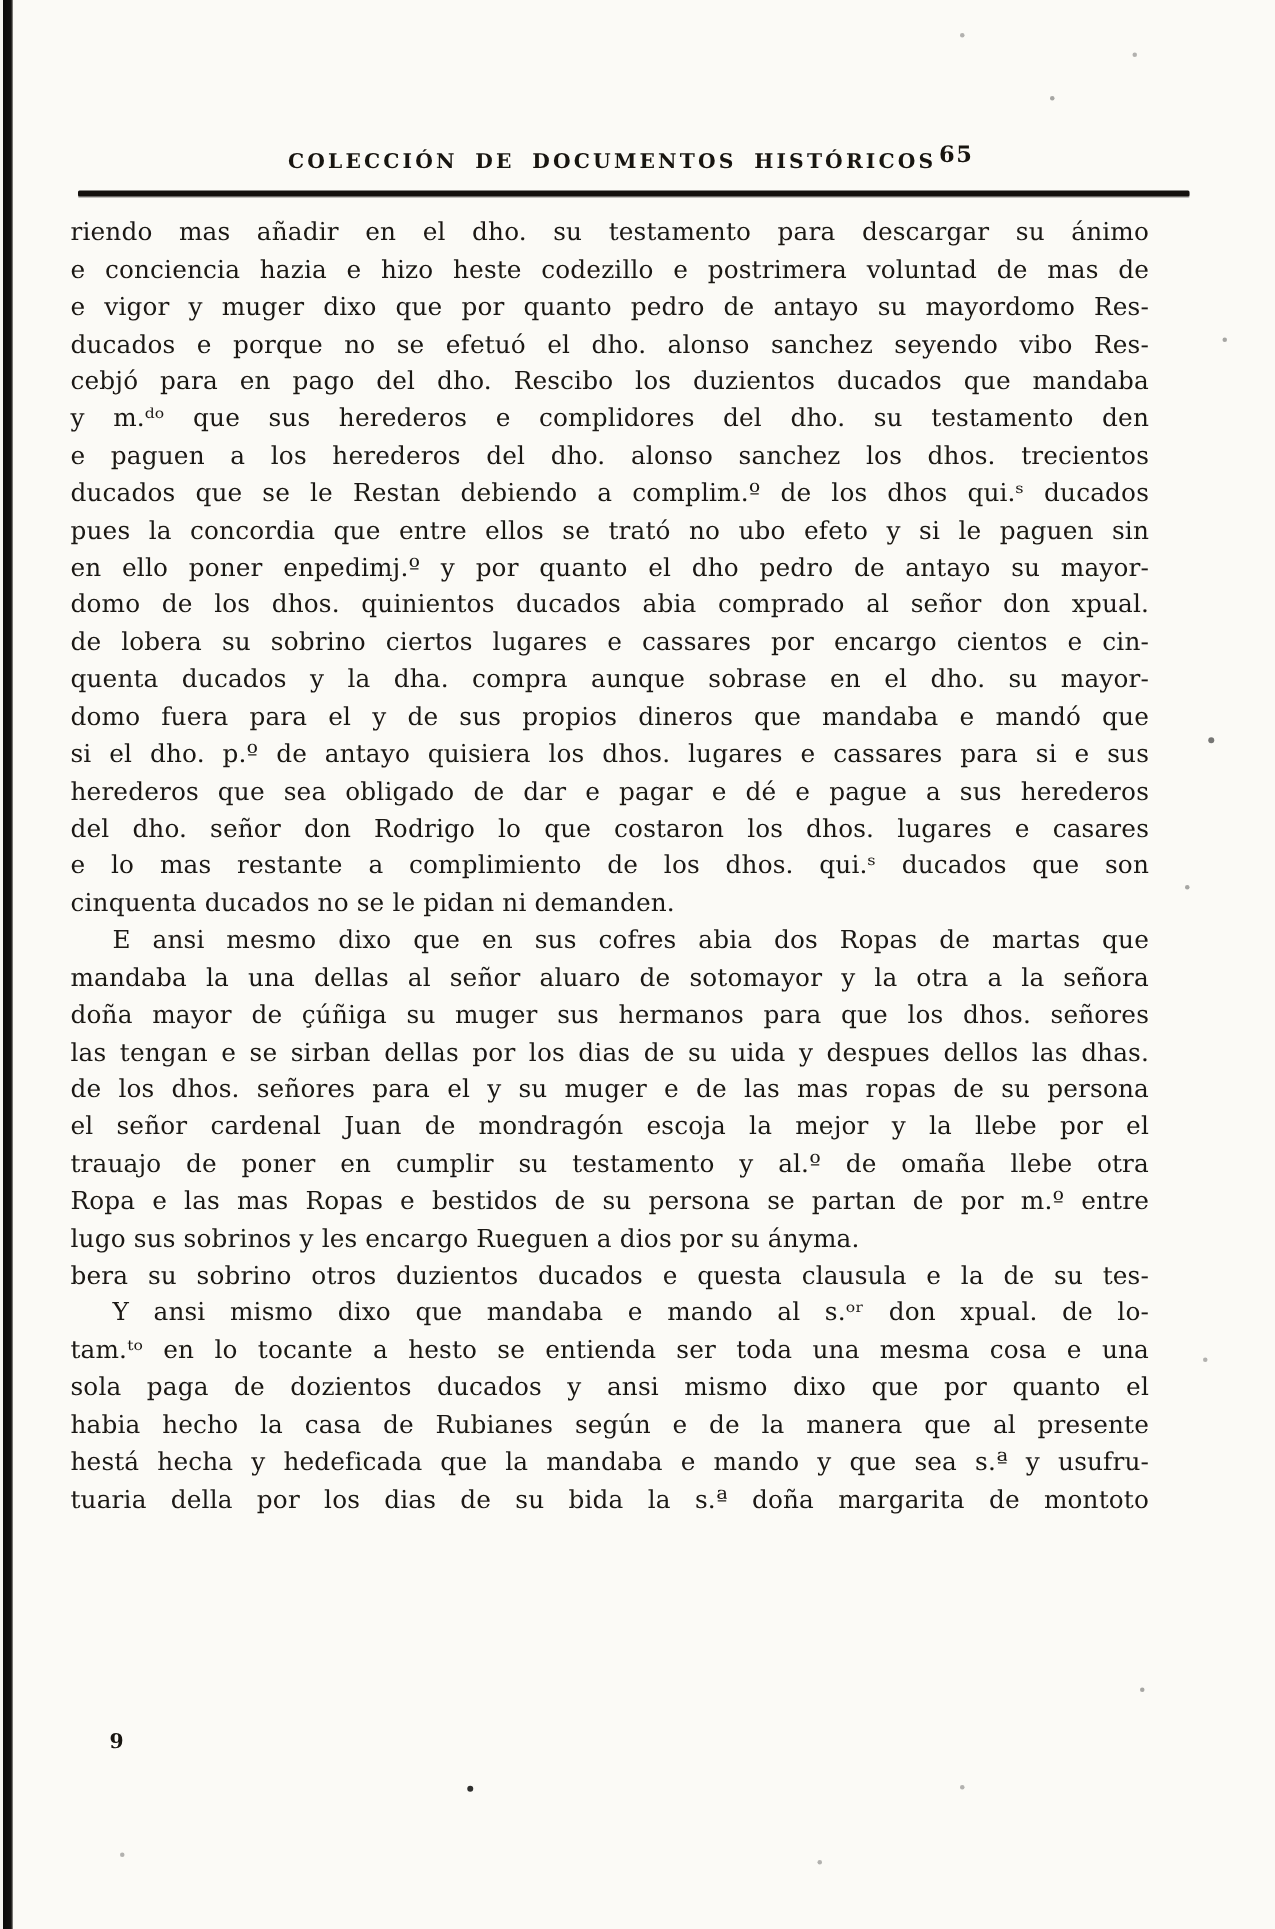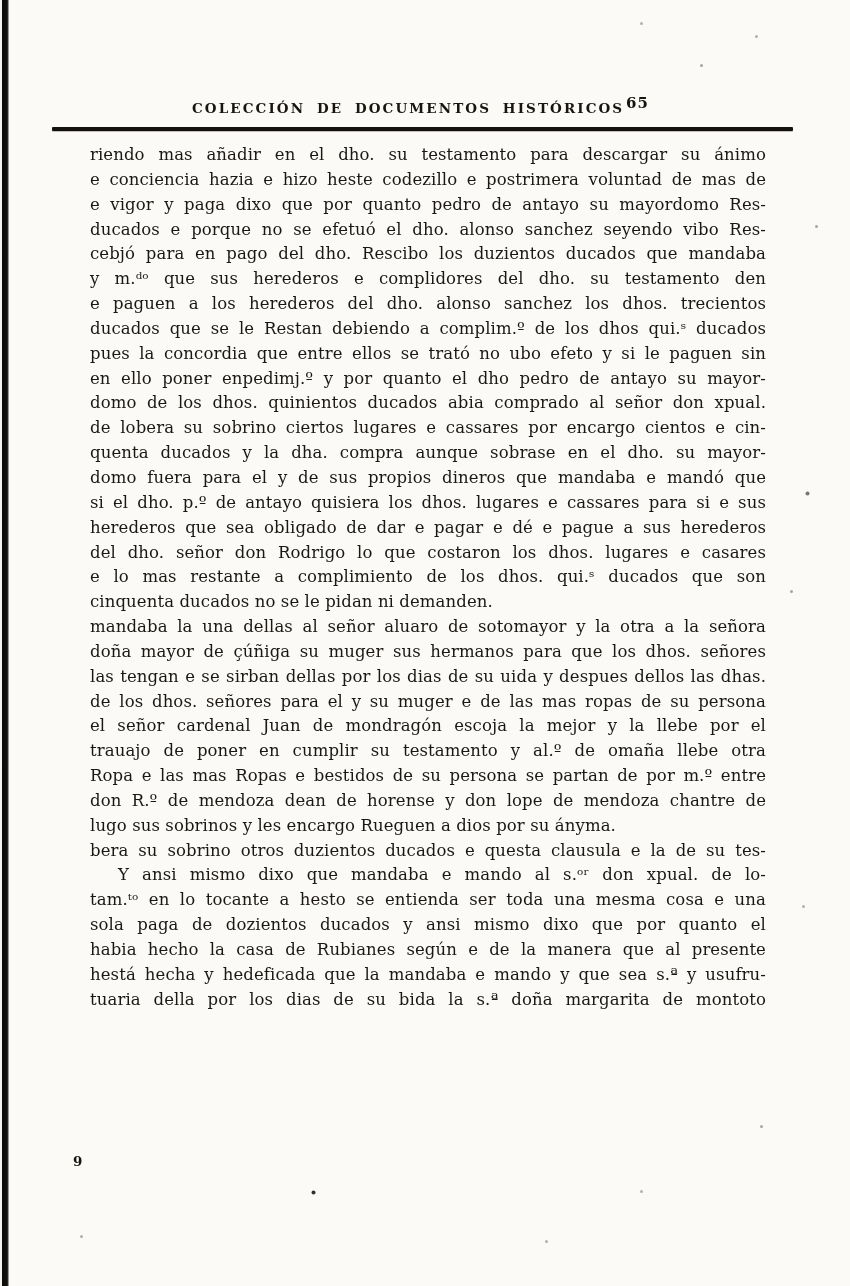--- a/index.html
+++ b/index.html
@@ -54,21 +54,20 @@
     left: 47px; top: 143px;
     width: 719px;
     font-size: 16.5px;
     line-height: 24.85px;
     letter-spacing: 0.1px;
   }
   .line {
     text-align: justify;
     text-align-last: justify;
     height: 24.85px;
-    margin-left: 43px;
   }
   .line.para-end { text-align-last: left; }
   .line.indent { text-indent: 28px; }
   .sig {
     position: absolute;
     left: 73px; top: 1153px;
     font-size: 13.5px;
     font-weight: 700;
     color: #181510;
   }
@@ -102,45 +101,45 @@
 
   <div class="running-title">COLECCIÓN DE DOCUMENTOS HISTÓRICOS</div>
 
   <div class="folio">65</div>
 
   <div class="header-rule"></div>
 
   <main class="text-block" id="text-block">
       <div class="line">riendo mas añadir en el dho. su testamento para descargar su ánimo</div>
       <div class="line">e conciencia hazia e hizo heste codezillo e postrimera voluntad de mas de</div>
-      <div class="line">e vigor y paga dixo que por quanto pedro de antayo su mayordomo Res-</div>
+      <div class="line">e vigor y muger dixo que por quanto pedro de antayo su mayordomo Res-</div>
       <div class="line">ducados e porque no se efetuó el dho. alonso sanchez seyendo vibo Res-</div>
       <div class="line">cebjó para en pago del dho. Rescibo los duzientos ducados que mandaba</div>
       <div class="line">y m.ᵈᵒ que sus herederos e complidores del dho. su testamento den</div>
       <div class="line">e paguen a los herederos del dho. alonso sanchez los dhos. trecientos</div>
       <div class="line">ducados que se le Restan debiendo a complim.º de los dhos qui.ˢ ducados</div>
       <div class="line">pues la concordia que entre ellos se trató no ubo efeto y si le paguen sin</div>
       <div class="line">en ello poner enpedimj.º y por quanto el dho pedro de antayo su mayor-</div>
       <div class="line">domo de los dhos. quinientos ducados abia comprado al señor don xpual.</div>
       <div class="line">de lobera su sobrino ciertos lugares e cassares por encargo cientos e cin-</div>
       <div class="line">quenta ducados y la dha. compra aunque sobrase en el dho. su mayor-</div>
       <div class="line">domo fuera para el y de sus propios dineros que mandaba e mandó que</div>
       <div class="line">si el dho. p.º de antayo quisiera los dhos. lugares e cassares para si e sus</div>
       <div class="line">herederos que sea obligado de dar e pagar e dé e pague a sus herederos</div>
       <div class="line">del dho. señor don Rodrigo lo que costaron los dhos. lugares e casares</div>
       <div class="line">e lo mas restante a complimiento de los dhos. qui.ˢ ducados que son</div>
       <div class="line para-end">cinquenta ducados no se le pidan ni demanden.</div>
+      <div class="line indent">E ansi mesmo dixo que en sus cofres abia dos Ropas de martas que</div>
       <div class="line">mandaba la una dellas al señor aluaro de sotomayor y la otra a la señora</div>
       <div class="line">doña mayor de çúñiga su muger sus hermanos para que los dhos. señores</div>
       <div class="line">las tengan e se sirban dellas por los dias de su uida y despues dellos las dhas.</div>
       <div class="line">de los dhos. señores para el y su muger e de las mas ropas de su persona</div>
       <div class="line">el señor cardenal Juan de mondragón escoja la mejor y la llebe por el</div>
       <div class="line">trauajo de poner en cumplir su testamento y al.º de omaña llebe otra</div>
       <div class="line">Ropa e las mas Ropas e bestidos de su persona se partan de por m.º entre</div>
-      <div class="line">don R.º de mendoza dean de horense y don lope de mendoza chantre de</div>
       <div class="line para-end">lugo sus sobrinos y les encargo Rueguen a dios por su ányma.</div>
       <div class="line">bera su sobrino otros duzientos ducados e questa clausula e la de su tes-</div>
       <div class="line indent">Y ansi mismo dixo que mandaba e mando al s.ᵒʳ don xpual. de lo-</div>
       <div class="line">tam.ᵗᵒ en lo tocante a hesto se entienda ser toda una mesma cosa e una</div>
       <div class="line">sola paga de dozientos ducados y ansi mismo dixo que por quanto el</div>
       <div class="line">habia hecho la casa de Rubianes según e de la manera que al presente</div>
       <div class="line">hestá hecha y hedeficada que la mandaba e mando y que sea s.ª y usufru-</div>
       <div class="line">tuaria della por los dias de su bida la s.ª doña margarita de montoto</div>
     </main>
 

